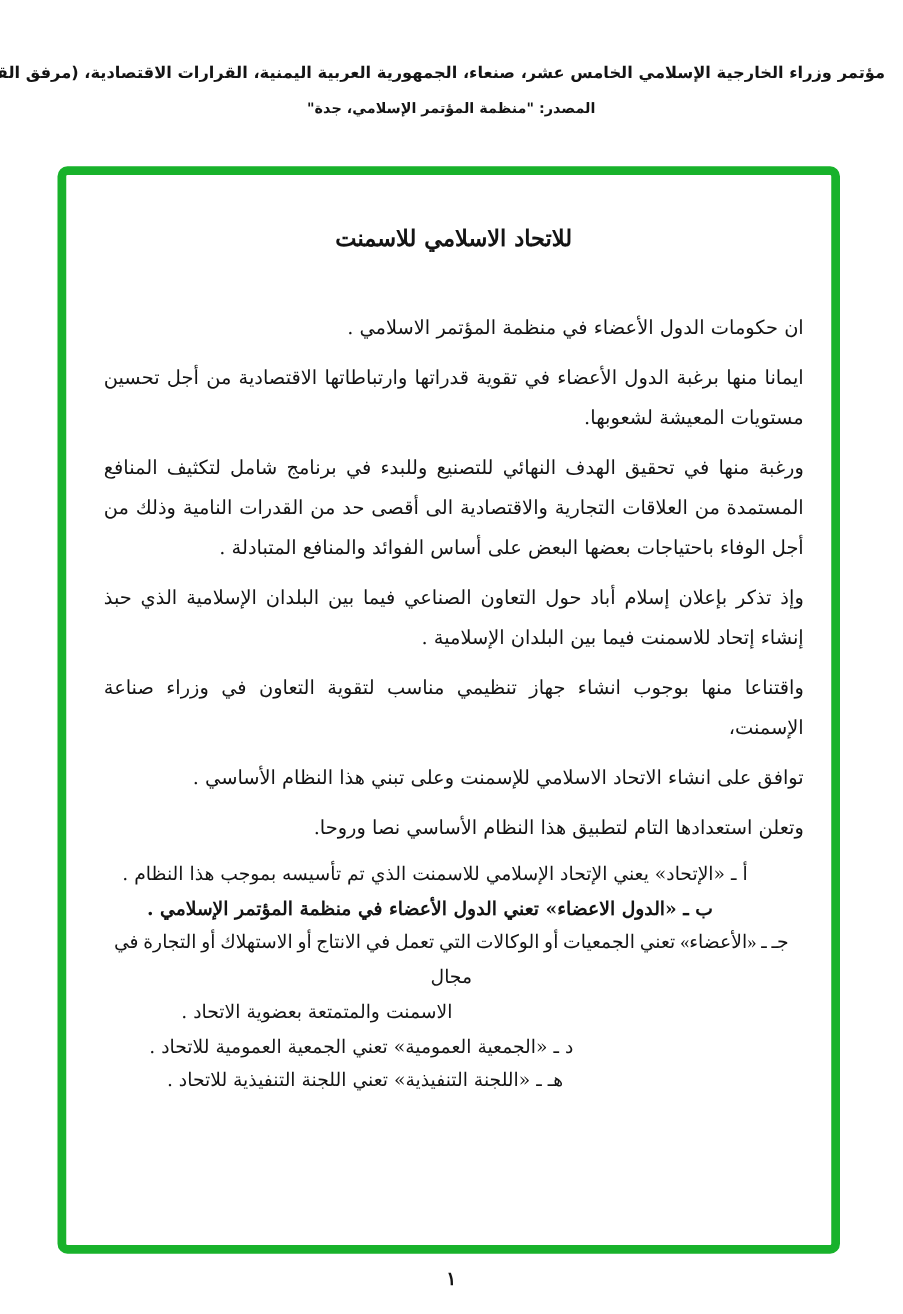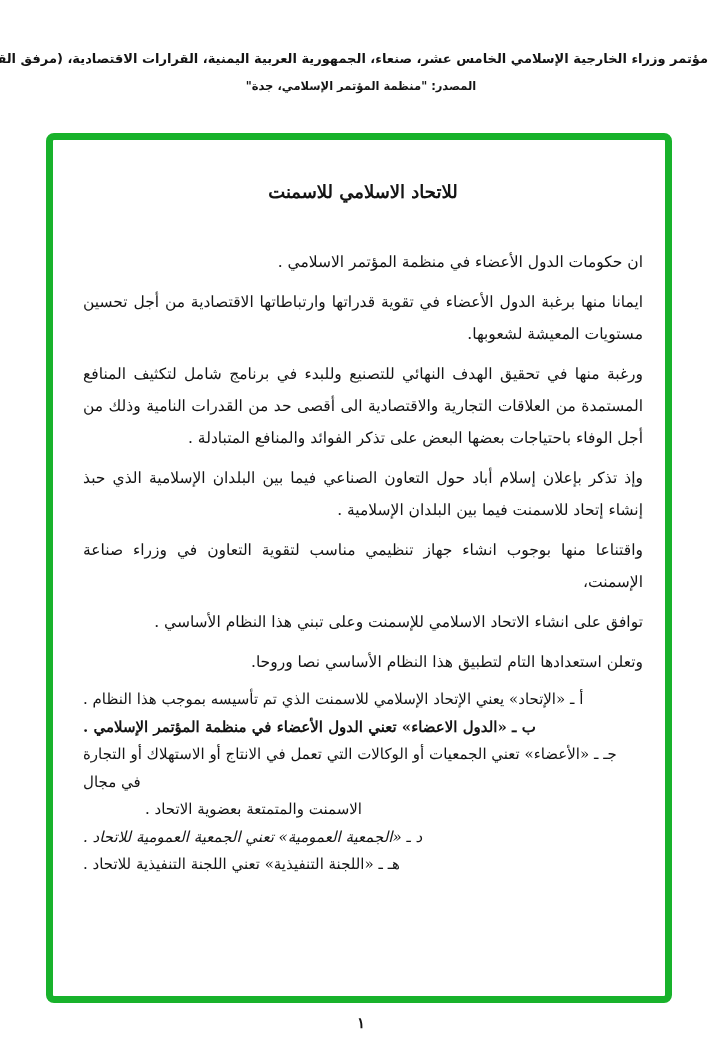--- a/index.html
+++ b/index.html
@@ -33,25 +33,25 @@
   }
   
   .para{
     font-size:15.5px;line-height:32px;margin:0 0 8px 0;
     text-align:justify;text-align-last:right;direction:rtl;
   }
   
   .defs-heading{
     text-align:center;font-size:16px;line-height:30px;margin:14px 0 20px 0;
   }
-  .def{font-size:15px;line-height:27.5px;direction:rtl;text-align:left;}
+  .def{font-size:15px;line-height:27.5px;direction:rtl;text-align:center;}
   .def-0{padding-right:30px;}
   .def-1{padding-right:38px;font-weight:bold;}
-  .def-2{padding-right:4px;}
-  .def-3{padding-right:148px;font-style:italic;}
+  .def-2{padding-right:4px;font-family:Liberation Serif, serif;}
+  .def-3{padding-right:148px;}
   .def-4{padding-right:142px;}
   .def-5{padding-right:186px;}
   .def-line2{
     font-size:15px;line-height:27.5px;direction:rtl;
     text-align:left;padding-left:62px;
   }
   
   .page-number{
     position:absolute;top:1014px;left:0;width:722px;text-align:center;
     font-size:15px;font-weight:bold;
@@ -67,21 +67,21 @@
 
 <div class="green-box" style="border-color: rgb(24, 178, 43);">
   <div class="box-inner">
     <div class="doc-title">
       <div>للاتحاد الاسلامي للاسمنت</div>
     </div>
 
     <div id="paragraphs">
         <p class="para">ان حكومات الدول الأعضاء في منظمة المؤتمر الاسلامي .</p>
         <p class="para">ايمانا منها برغبة الدول الأعضاء في تقوية قدراتها وارتباطاتها الاقتصادية من أجل تحسين مستويات المعيشة لشعوبها.</p>
-        <p class="para">ورغبة منها في تحقيق الهدف النهائي للتصنيع وللبدء في برنامج شامل لتكثيف المنافع المستمدة من العلاقات التجارية والاقتصادية الى أقصى حد من القدرات النامية وذلك من أجل الوفاء باحتياجات بعضها البعض على تذكر الفوائد والمنافع المتبادلة .</p>
+        <p class="para">ورغبة منها في تحقيق الهدف النهائي للتصنيع وللبدء في برنامج شامل لتكثيف المنافع المستمدة من العلاقات التجارية والاقتصادية الى أقصى حد من القدرات النامية وذلك من أجل الوفاء باحتياجات بعضها البعض على أساس الفوائد والمنافع المتبادلة .</p>
         <p class="para">وإذ تذكر بإعلان إسلام أباد حول التعاون الصناعي فيما بين البلدان الإسلامية الذي حبذ إنشاء إتحاد للاسمنت فيما بين البلدان الإسلامية .</p>
         <p class="para">واقتناعا منها بوجوب انشاء جهاز تنظيمي مناسب لتقوية التعاون في وزراء صناعة الإسمنت،</p>
         <p class="para">توافق على انشاء الاتحاد الاسلامي للإسمنت وعلى تبني هذا النظام الأساسي .</p>
         <p class="para">وتعلن استعدادها التام لتطبيق هذا النظام الأساسي نصا وروحا.</p>
       </div>
 
 
     <div id="definitions">
         <div class="def def-0"><span>أ ـ </span><span>«الإتحاد» يعني الإتحاد الإسلامي للاسمنت الذي تم تأسيسه بموجب هذا النظام .</span></div>
         <div class="def def-1"><span>ب ـ </span><span>«الدول الاعضاء» تعني الدول الأعضاء في منظمة المؤتمر الإسلامي .</span></div>

